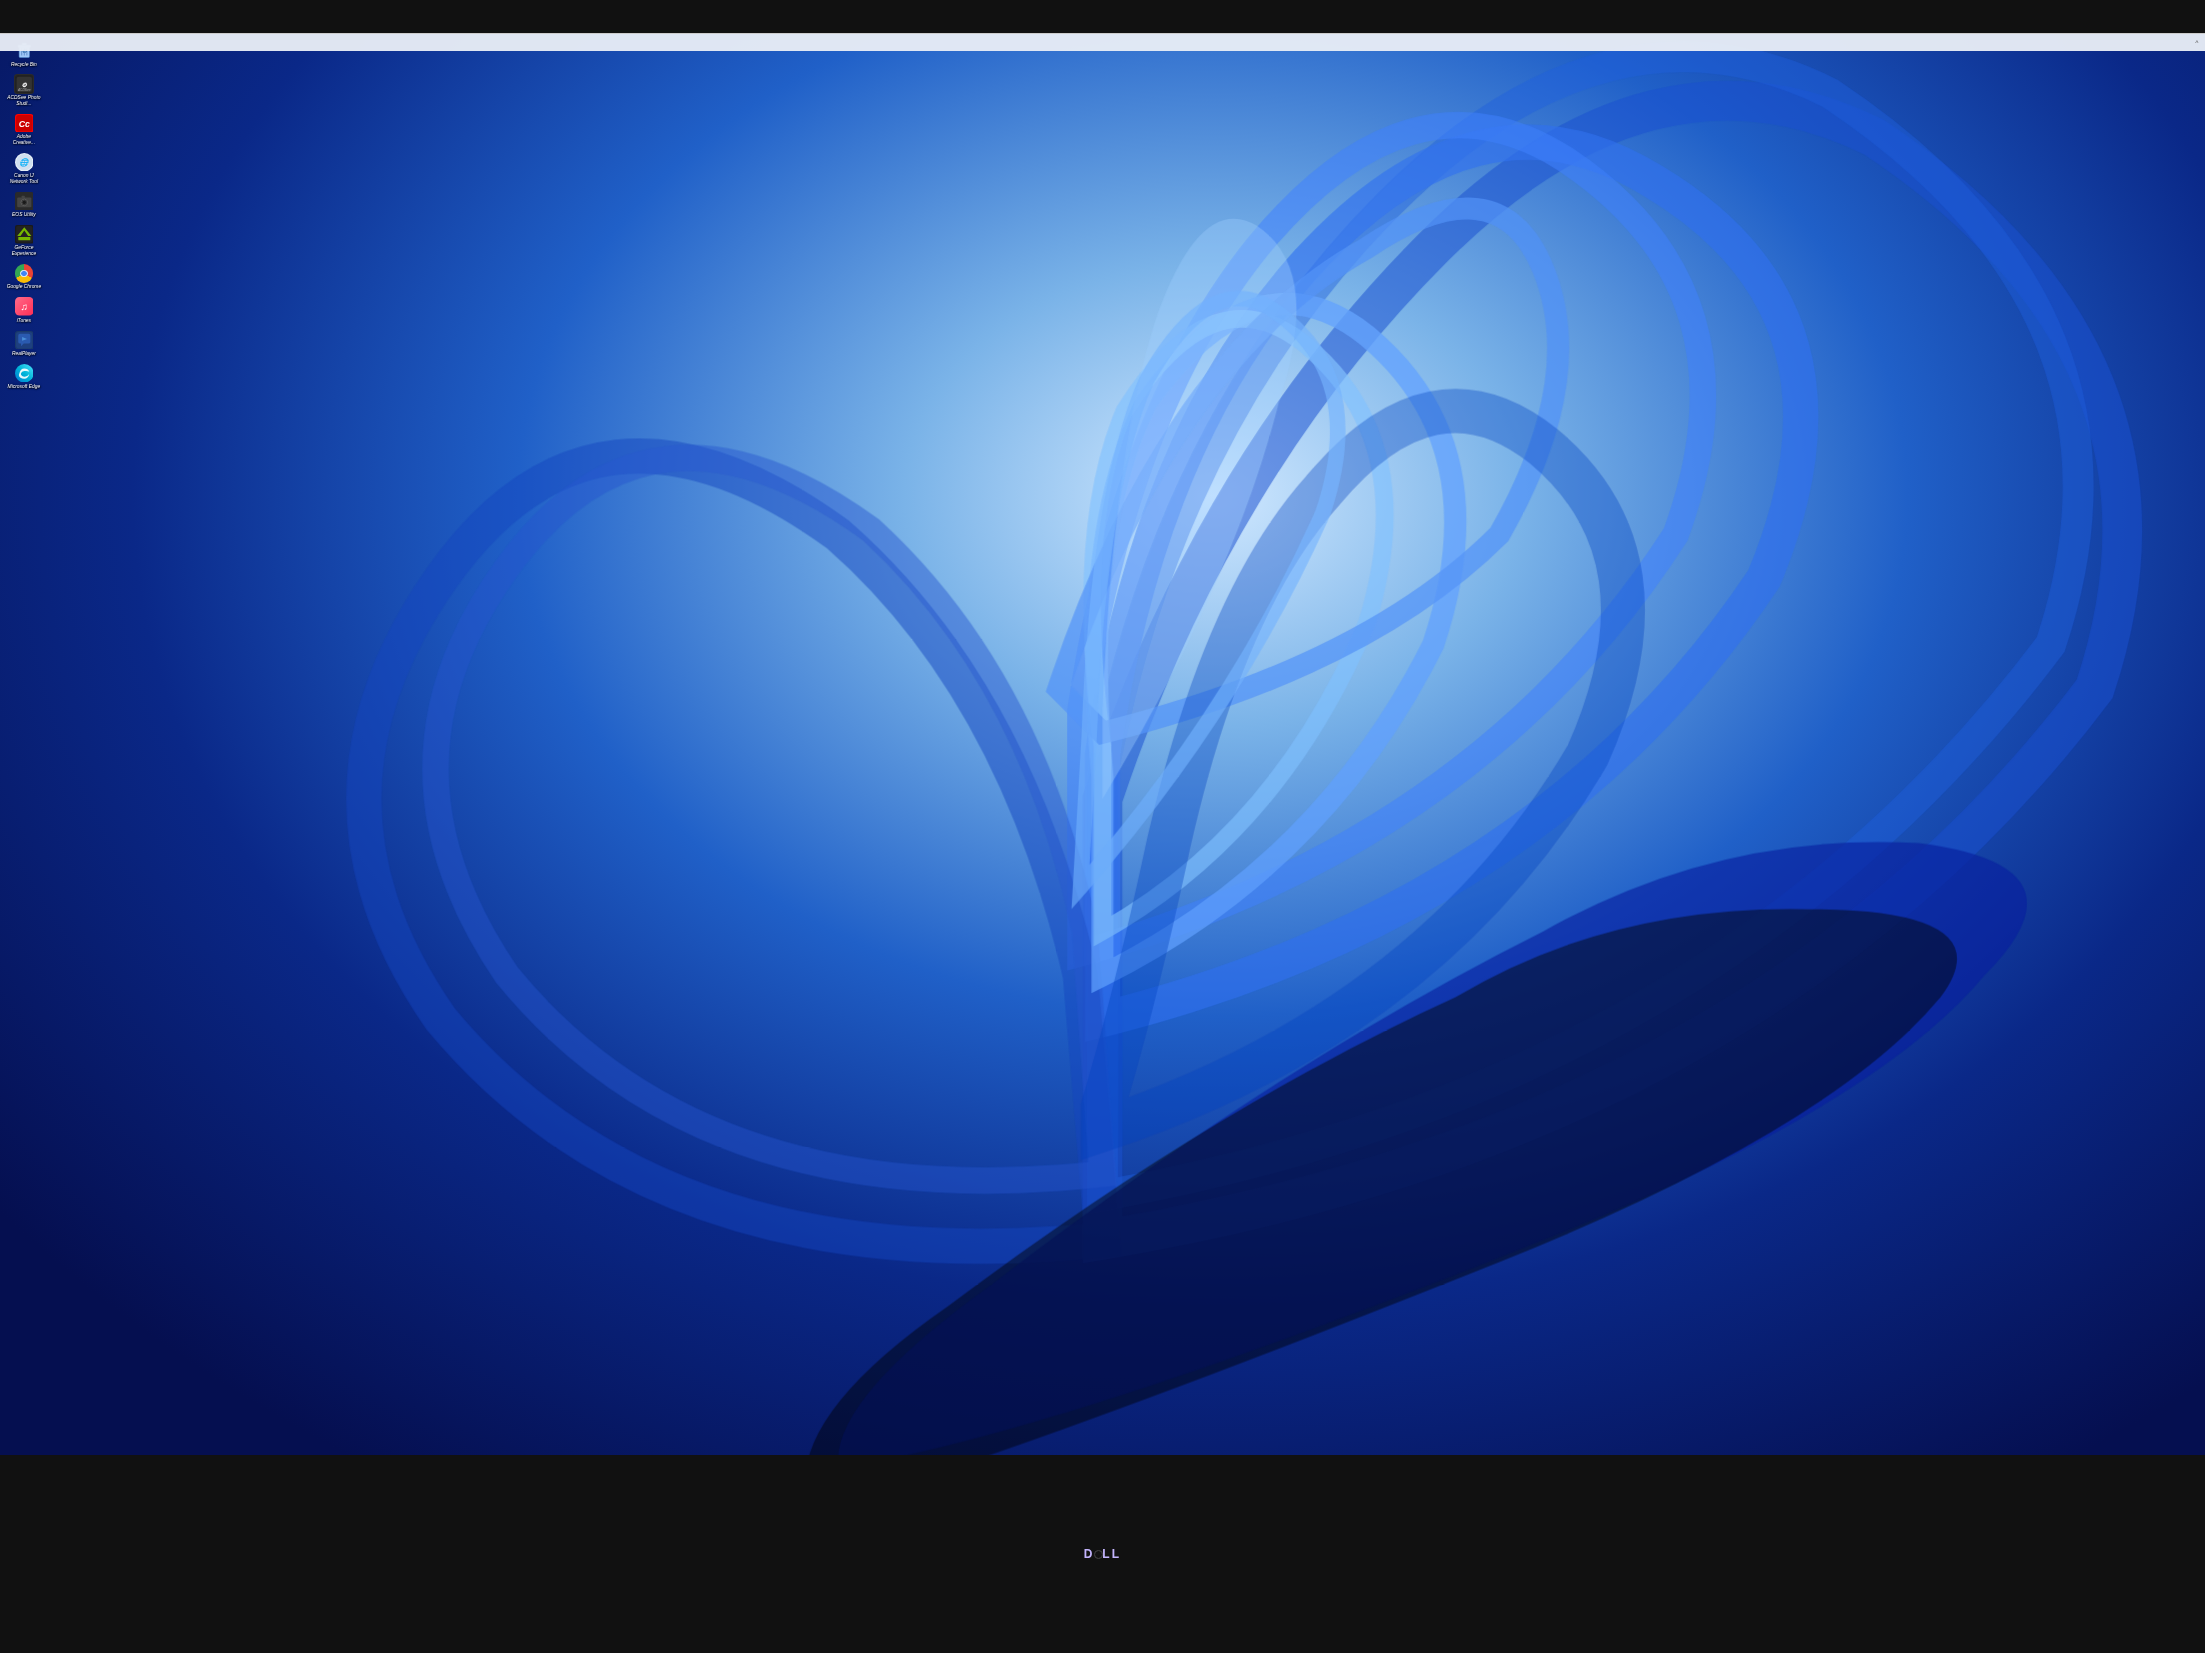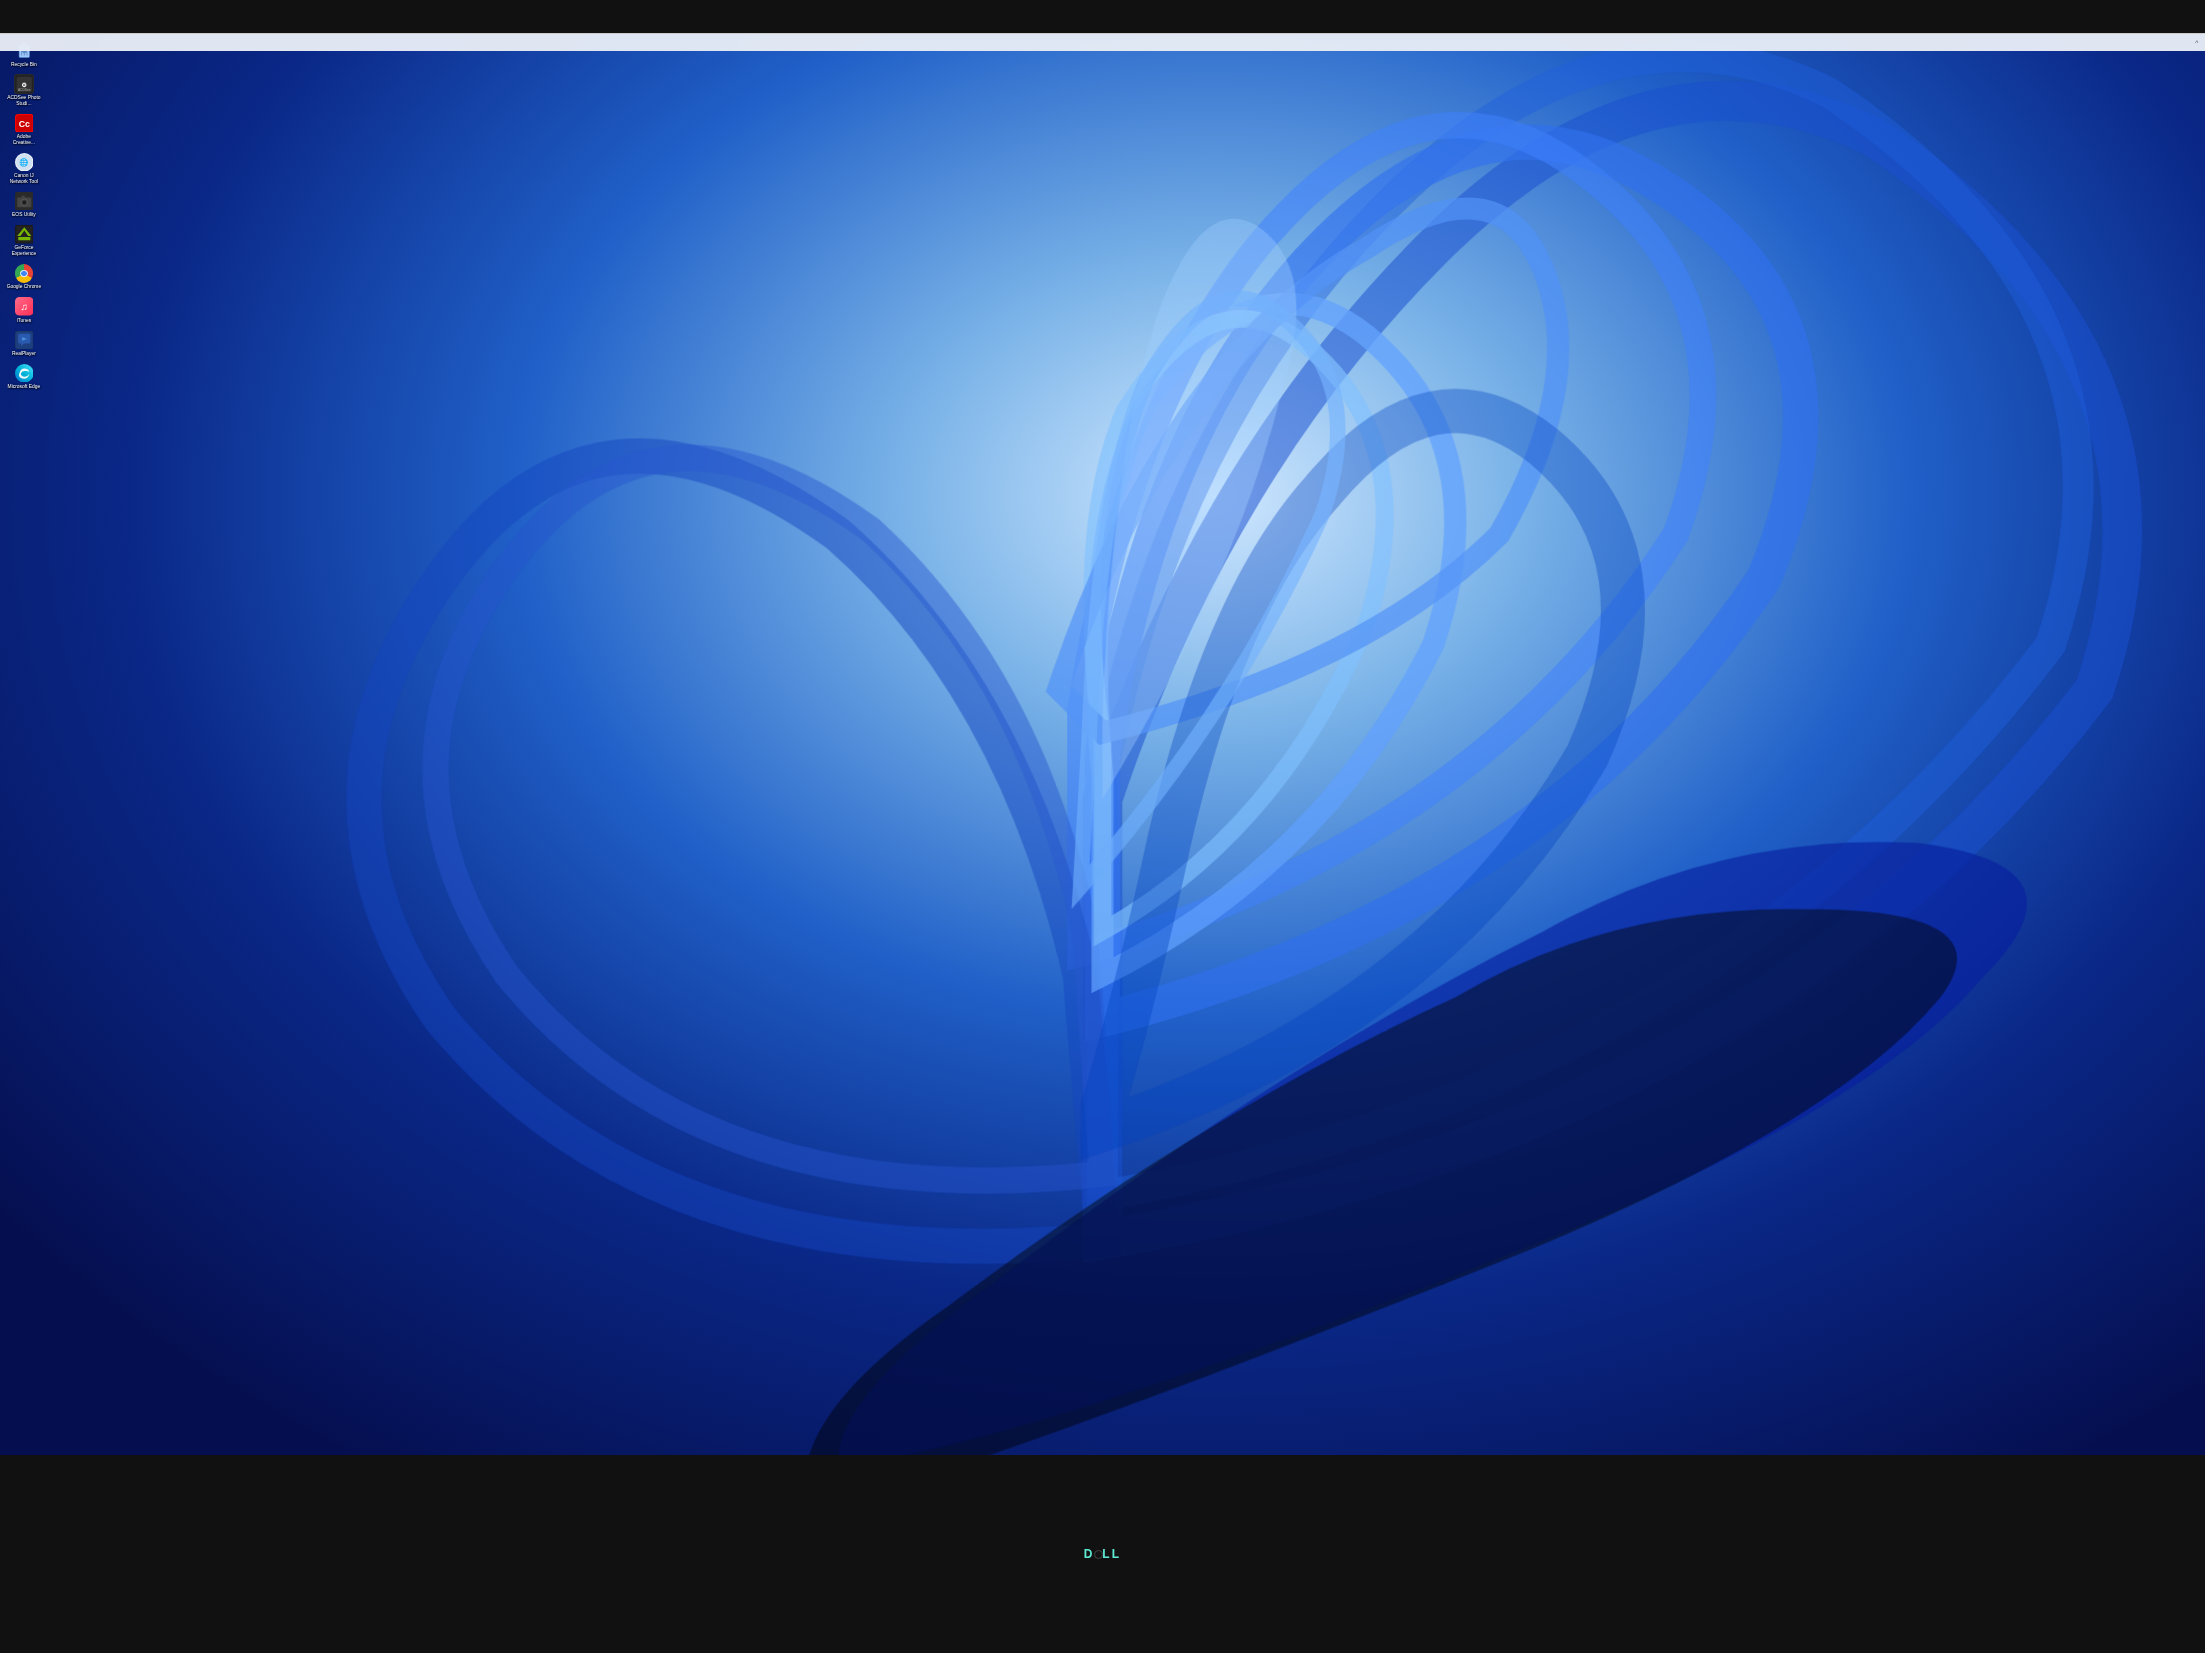--- a/index.html
+++ b/index.html
@@ -19,20 +19,21 @@
       height: 2%;
       background: #111;
     }
 
     
     .screen {
       flex: 1;
       position: relative;
       overflow: hidden;
       background: #c2410c;
+      font-style: italic;
     }
 
     
     .wallpaper {
       position: absolute;
       inset: 0;
       background:
         radial-gradient(ellipse at 60% 40%, #b8d4f5 0%, #7ab3e8 10%, #4a8fd4 20%, #2060c0 35%, #1040a0 50%, #0a2080 70%, #061060 90%);
       overflow: hidden;
     }
@@ -111,21 +112,21 @@
     
     .bezel-bottom {
       height: 12%;
       background: #111;
       display: flex;
       align-items: center;
       justify-content: center;
     }
 
     .dell-logo {
-      color: #5eead4;
+      color: #c4b5fd;
       font-size: 12px;
       font-weight: 700;
       letter-spacing: 2.2px;
       font-family: Arial, sans-serif;
     }
 
     .dell-logo .dell-o {
       display: inline-block;
       width: 8.8px;
       height: 8.8px;

